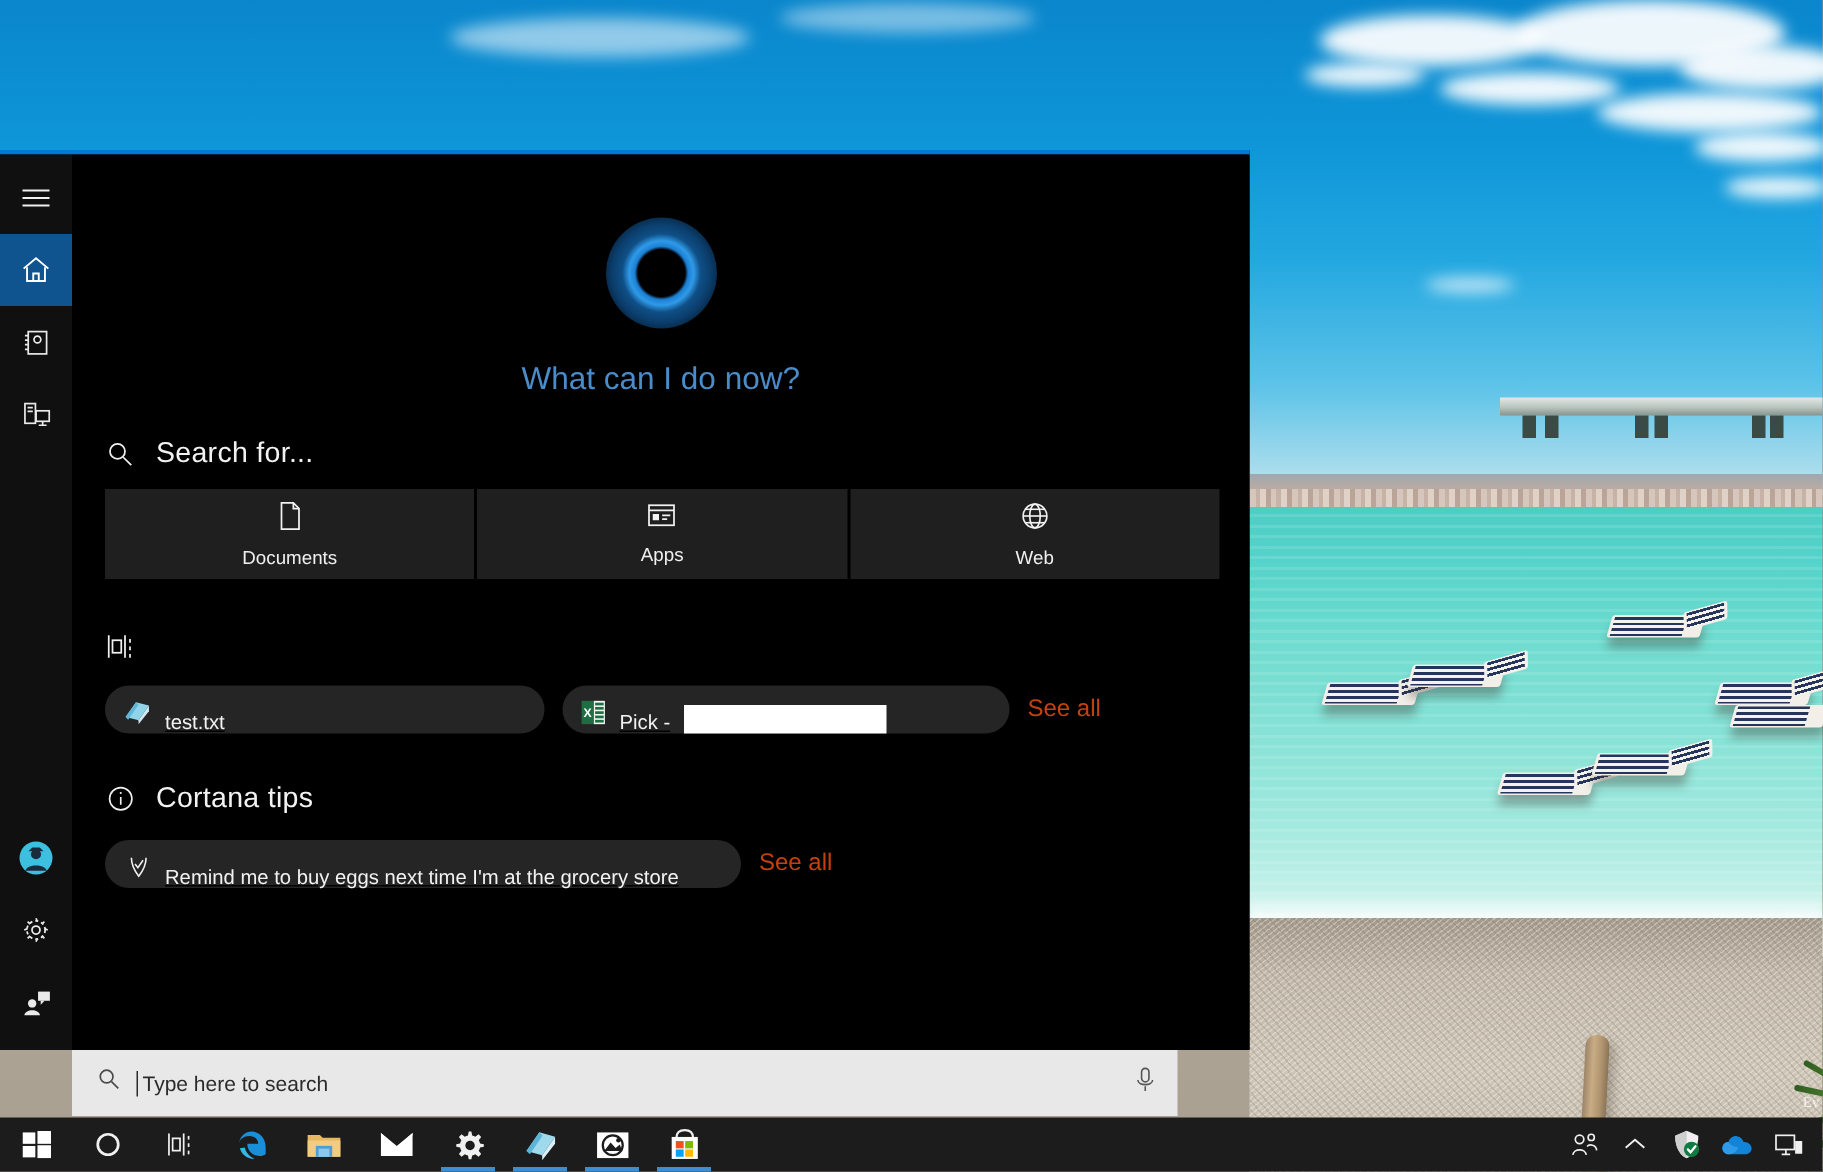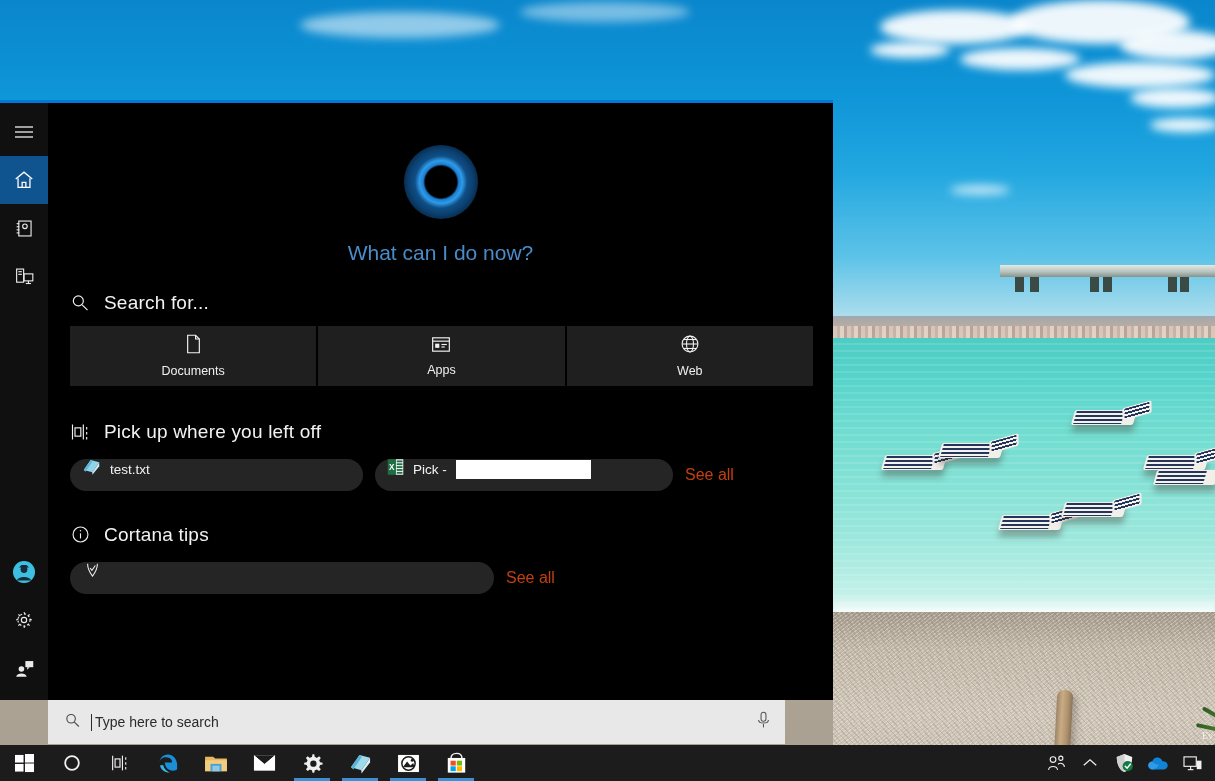--- a/index.html
+++ b/index.html
@@ -176,22 +176,22 @@
   .cat-label { font-size:12.5px; color:#f0f0f0; }
 
   
   #pickup-head { margin-top:35px; }
   .chip-row {
     display:flex; align-items:center; gap:12px;
     margin:16px 0 0 22px;
   }
   .chip {
     height:32px; background:#252525; border-radius:16px;
-    display:flex; align-items:center; gap:9px;
-    padding:0 18px 12px 12px; cursor:pointer;
+    display:flex; align-items:flex-end; gap:9px;
+    padding:0 18px 0 12px; cursor:pointer;text-decoration:underline;
   }
   .chip-label { font-size:13.5px; color:#f2f2f2; white-space:nowrap; }
   #chip-test { width:293px; }
   #chip-excel { width:298px; }
   .redaction {
     width:135px; height:19px; background:#fff; flex:0 0 135px;
   }
   .see-all {
     font-size:16px; color:#c2410c; cursor:pointer; white-space:nowrap;
   }
@@ -454,21 +454,20 @@
       <span class="sec-icon">
         <svg width="20" height="20" viewBox="0 0 24 24" fill="none" stroke="#f0f0f0" stroke-width="1.4">
           <line x1="3" y1="3" x2="3" y2="21"></line>
           <line x1="16" y1="3" x2="16" y2="21"></line>
           <rect x="6" y="7" width="7" height="10"></rect>
           <line x1="20" y1="6" x2="20" y2="9"></line>
           <line x1="20" y1="12" x2="20" y2="15"></line>
           <line x1="20" y1="18" x2="20" y2="21"></line>
         </svg>
       </span>
-      <span class="sec-title">Pick up where you left off</span>
     </div>
 
     <div class="chip-row">
       <div class="chip" id="chip-test">
         <span>
           <svg width="19" height="18" viewBox="0 0 22 20">
             <path d="M2 13.5 L10 2 L20 4.5 L12 16 Z" fill="#8fd4e8"></path>
             <path d="M2 13.5 L10 2 L12 4 L4 15.5 Z" fill="#5eb7d6"></path>
             <path d="M12 16 L20 4.5 L20 9 L12 19 Z" fill="#cfeaf4"></path>
           </svg>
@@ -510,20 +509,21 @@
     </div>
 
     <div class="chip-row">
       <div class="chip" id="chip-tip">
         <span>
           <svg width="17" height="18" viewBox="0 0 20 22" fill="none" stroke="#f0f0f0" stroke-width="1.3">
             <path d="M4 3.5 C4 10 6.5 14 10 18.5 C13.5 14 16 10 16 3.5"></path>
             <path d="M7 8.5 L9.3 11.5 L13.5 5.5"></path>
           </svg>
         </span>
+        <span class="chip-label">Remind me to buy eggs next time I'm at the grocery store</span>
       </div>
       <span class="see-all">See all</span>
     </div>
   </div>
 </div>
 
 <div id="searchbar">
   <span>
     <svg width="17" height="17" viewBox="0 0 24 24" fill="none" stroke="#4a4a4a" stroke-width="1.6">
       <circle cx="10" cy="9.5" r="6"></circle>

